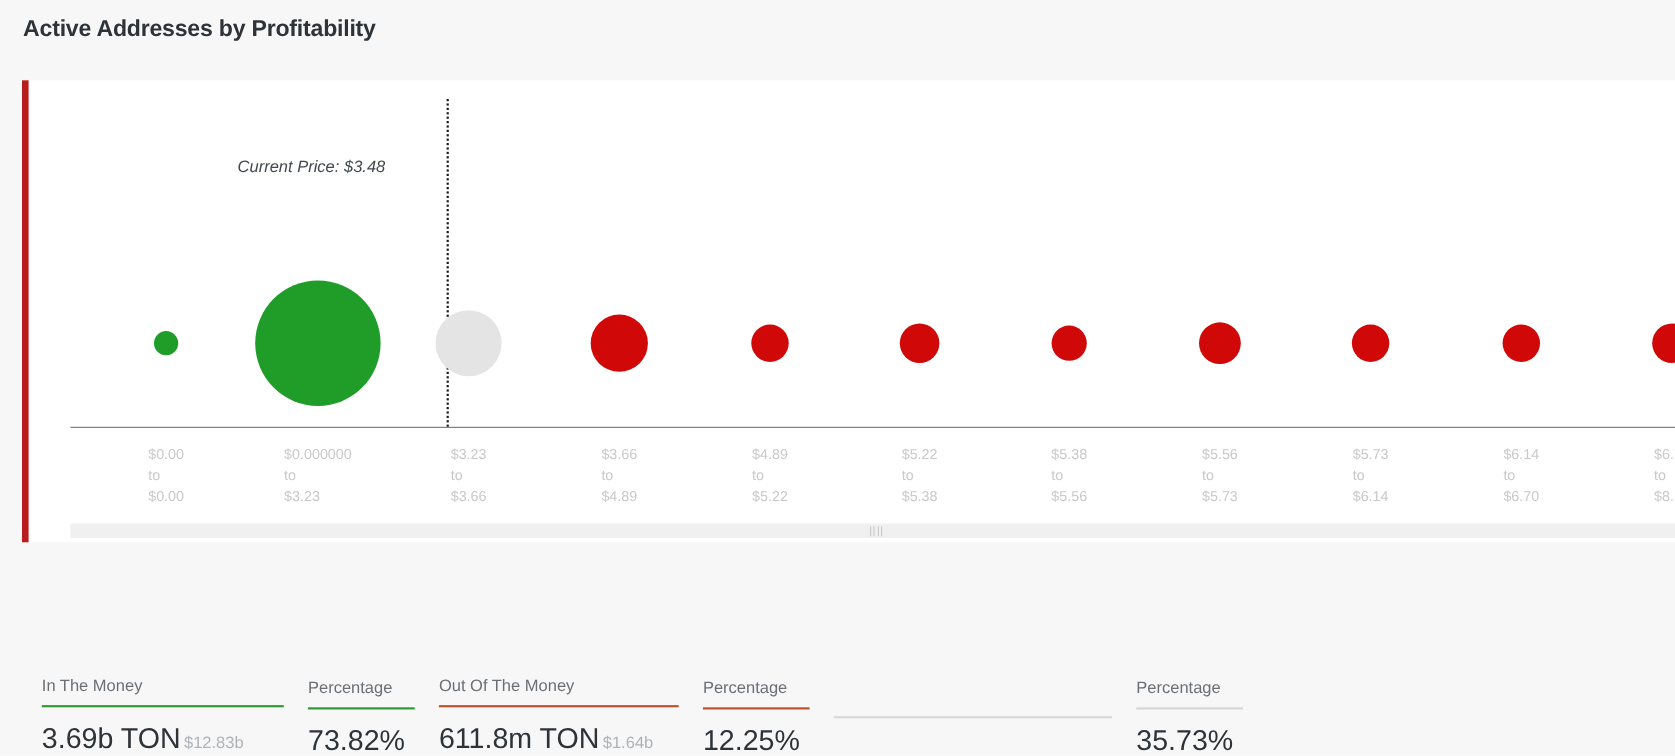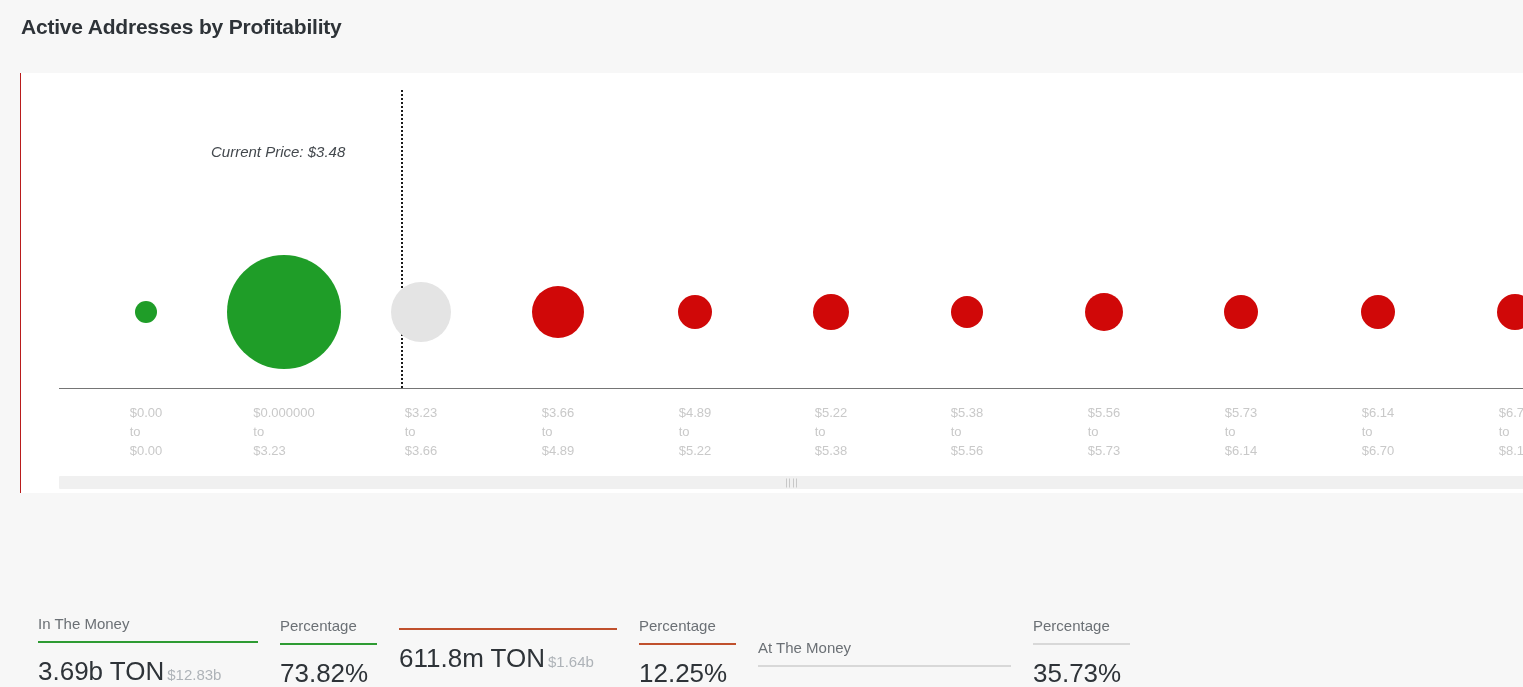--- a/index.html
+++ b/index.html
@@ -37,21 +37,21 @@
   }
 
   
   #chart-panel {
     position: absolute;
     left: 20px;
     top: 73px;
     width: 1503px;
     height: 420px;
     background: #ffffff;
-    border-left: 1px solid #b91c1c;
+    border-left: 6px solid #b91c1c;
     box-sizing: border-box;
     overflow: hidden;
   }
 
   #current-price-annotation {
     position: absolute;
     left: 190px;
     top: 70px;
     font-size: 15px;
     font-style: italic;
@@ -270,30 +270,30 @@
       <div class="stat-label">In The Money</div>
       <div class="stat-rule" style="background: rgb(46, 155, 51);"></div>
       <div class="stat-value">3.69b TON<span class="stat-sub">$12.83b</span></div>
     </div>
     <div class="stat-block" style="width: 97px;">
       <div class="stat-label">Percentage</div>
       <div class="stat-rule" style="background: rgb(46, 155, 51);"></div>
       <div class="stat-value">73.82%</div>
     </div>
     <div class="stat-block" style="width: 218px;">
+      <div class="stat-label">Out Of The Money</div>
       <div class="stat-rule" style="background: rgb(192, 80, 45);"></div>
       <div class="stat-value">611.8m TON<span class="stat-sub">$1.64b</span></div>
     </div>
     <div class="stat-block" style="width: 97px;">
       <div class="stat-label">Percentage</div>
       <div class="stat-rule" style="background: rgb(192, 80, 45);"></div>
       <div class="stat-value">12.25%</div>
     </div>
     <div class="stat-block" style="width: 253px;">
-      <div class="stat-label">At The Money</div>
       <div class="stat-rule" style="background: rgb(216, 216, 216);"></div>
     </div>
     <div class="stat-block" style="width: 97px;">
       <div class="stat-label">Percentage</div>
       <div class="stat-rule" style="background: rgb(216, 216, 216);"></div>
       <div class="stat-value">35.73%</div>
     </div>
   </div>
 
 </body></html>

